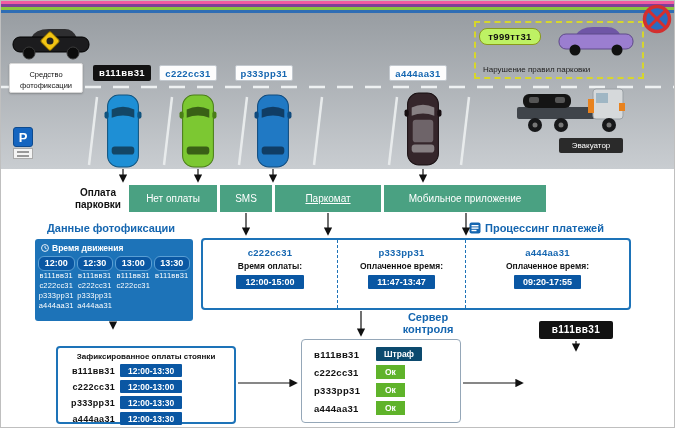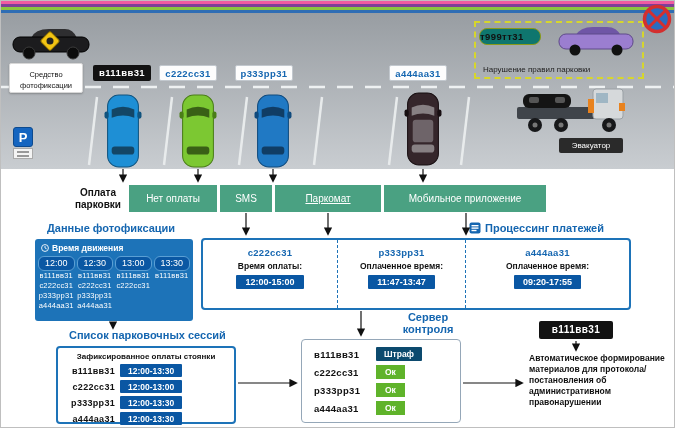--- a/index.html
+++ b/index.html
@@ -16,22 +16,22 @@
 
   
   .road { position:absolute; left:0; top:12px; width:673px; height:156px;
           background:linear-gradient(#989da2,#c9cdd1); }
 
   
   .plate-black { background:#121212; color:#fff; font-weight:bold; font-size:9.5px;
                  text-align:center; line-height:16px; border-radius:2px; letter-spacing:.4px; }
   .plate-white { background:#fdfdfd; color:#1566b0; font-weight:bold; font-size:9.5px;
                  text-align:center; line-height:15px; border:1px solid #c2c8ce; border-radius:2px; letter-spacing:.4px; }
-  .plate-lime  { background:#0f766e; color:#111; font-weight:bold; font-size:9.5px;
-                 text-align:left; line-height:16px; border:1px solid #8a9a1a; border-radius:8px; letter-spacing:.4px; }
+  .plate-lime  { background:#bef264; color:#111; font-weight:bold; font-size:9.5px;
+                 text-align:center; line-height:16px; border:1px solid #8a9a1a; border-radius:8px; letter-spacing:.4px; }
 
   .camera-label { background:#fff; border:1px solid #d7d7d7; border-radius:2px;
                   font-size:7.5px; text-align:center; padding-top:5px; line-height:11px;
                   box-shadow:0 1px 2px rgba(0,0,0,.25); }
 
   .violation-zone { border:2px dashed #d6d62c; }
   .violation-label { font-size:8px; color:#222; }
 
   .tow-label { background:#2a2a2a; color:#fff; font-size:8px; text-align:center;
                line-height:15px; border-radius:2px; }
@@ -46,21 +46,21 @@
   .payment-label { font-size:10px; font-weight:600; color:#111; text-align:center; line-height:12px; }
   .payment-opt { background:#4aa182; color:#fff; font-size:10px; text-align:center;
                  line-height:27px; height:27px; }
 
   
   .section-title { color:#1566b0; font-weight:bold; font-size:11px; white-space:nowrap; }
   .pd-box { background:#1d73b8; border-radius:3px; padding:4px 3px 3px 3px; }
   .pd-head { color:#fff; font-size:8.5px; font-weight:bold; display:flex; align-items:center; gap:3px; padding-left:3px; }
   .pd-cols { display:flex; gap:2px; margin-top:3px; }
   .pd-col { width:37px; }
-  .pd-time { background:#0a57a3; border:1px solid #5a9fd4; color:#fff; font-weight:normal;
+  .pd-time { background:#0a57a3; border:1px solid #5a9fd4; color:#fff; font-weight:bold;
              font-size:9px; text-align:center; line-height:13px; border-radius:6px; }
   .pd-plate { color:#fff; font-size:7.5px; text-align:center; line-height:10px; letter-spacing:.2px; }
 
   
   .proc-box { background:#fff; border:2px solid #1d73b8; border-radius:4px; display:flex; }
   .proc-col { padding:7px 6px 6px 6px; text-align:center; }
   .proc-col + .proc-col { border-left:1px dashed #1d73b8; }
   .proc-plate { color:#1566b0; font-weight:bold; font-size:9.5px; letter-spacing:.3px; }
   .proc-label { color:#111; font-weight:bold; font-size:8.5px; margin-top:3px; }
   .time-badge { display:inline-block; background:#0a57a3; color:#fff; font-size:9px;
@@ -275,21 +275,20 @@
       <div class="proc-label">Оплаченное время:</div>
       <div class="time-badge">11:47-13:47</div>
     </div>
     <div class="proc-col" style="width:164px;">
       <div class="proc-plate">а444аа31</div>
       <div class="proc-label">Оплаченное время:</div>
       <div class="time-badge">09:20-17:55</div>
     </div>
   </div>
 
-  <div class="abs section-title" style="left:68px;top:328px;">Список парковочных сессий</div>
   <div class="abs sess-box" style="left:55px;top:345px;width:180px;height:78px;">
     <div class="sess-sub">Зафиксированное оплаты стоянки</div>
     <div class="sess-row">
       <span class="sess-plate">в111вв31</span>
       <span class="sess-time">12:00-13:30</span>
     </div>
     <div class="sess-row">
       <span class="sess-plate">с222сс31</span>
       <span class="sess-time">12:00-13:00</span>
     </div>
@@ -317,21 +316,20 @@
       <span class="srv-plate">р333рр31</span>
       <span class="badge-ok">Ок</span>
     </div>
     <div class="srv-row">
       <span class="srv-plate">а444аа31</span>
       <span class="badge-ok">Ок</span>
     </div>
   </div>
 
   <div class="abs plate-black" style="left:538px;top:320px;width:74px;height:18px;line-height:18px;font-size:10px;">в111вв31</div>
-  <div class="abs outcome-text" style="left:528px;top:352px;width:142px;">Автоматическое формирование материалов для протокола/постановления об административном правонарушении</div>
 
   <svg class="arrows" viewBox="0 0 675 428">
     <defs>
       <marker id="ah" markerWidth="7" markerHeight="7" refX="5.5" refY="3.5" orient="auto">
         <path d="M0,0 L7,3.5 L0,7 Z" fill="#111"></path>
       </marker>
     </defs>
     <line x1="122" y1="168" x2="122" y2="180" stroke="#111" stroke-width="1.2" marker-end="url(#ah)"></line>
     <line x1="197" y1="168" x2="197" y2="180" stroke="#111" stroke-width="1.2" marker-end="url(#ah)"></line>
     <line x1="272" y1="168" x2="272" y2="180" stroke="#111" stroke-width="1.2" marker-end="url(#ah)"></line>

